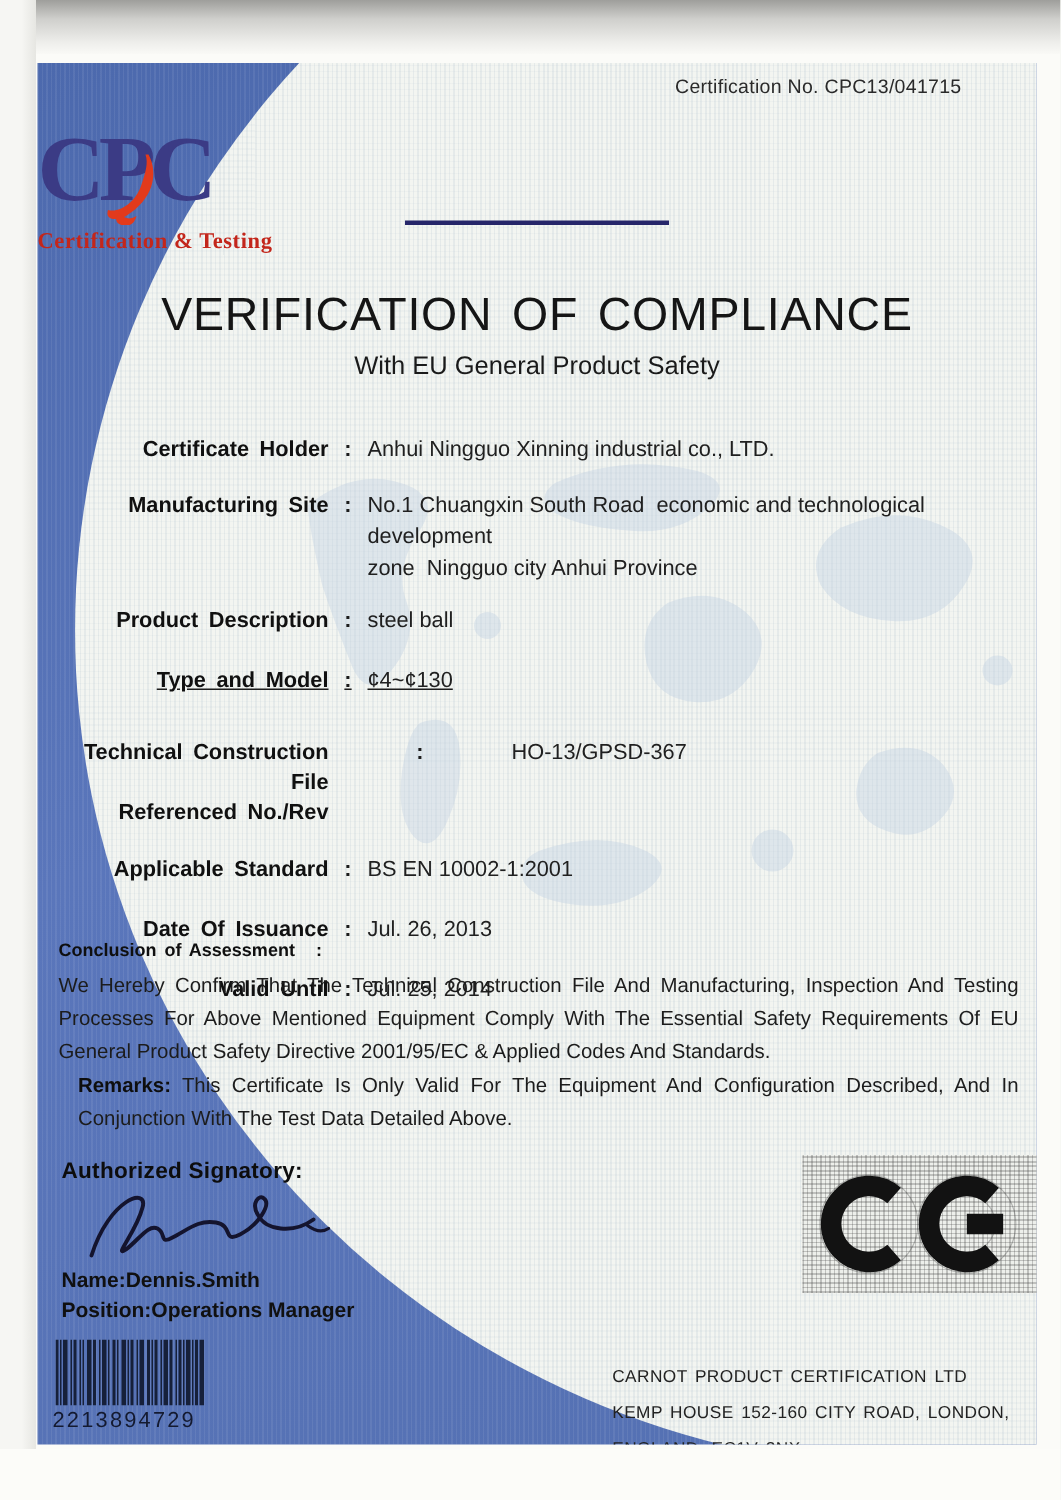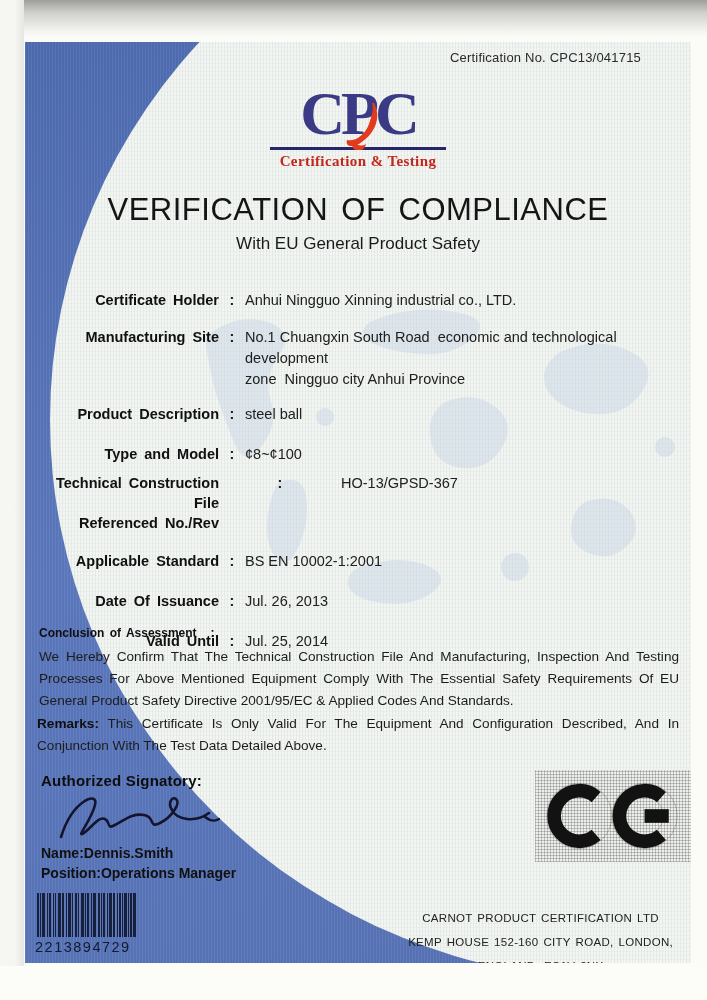--- a/index.html
+++ b/index.html
@@ -28,67 +28,67 @@
       repeating-linear-gradient(90deg, rgba(150,172,192,0.15) 0 1px, rgba(0,0,0,0) 1px 3px),
       repeating-linear-gradient(0deg, rgba(150,172,192,0.07) 0 1px, rgba(0,0,0,0) 1px 4px),
       #f3f5f1;
   }
   .map{position:absolute;left:120px;top:225px;width:565px;height:420px;opacity:.75;}
 
   .content{position:absolute;inset:0;color:#1d1d1d;}
 
   .cert-no{position:absolute;top:8px;right:50px;font-size:13px;color:#2a2a2a;letter-spacing:.2px;}
 
-  .logo{position:absolute;top:40px;left:0;right:0;text-align:center;}
+  .logo{position:absolute;top:40px;left:0;right:0;}
   .logo-letters{display:inline-block;position:relative;line-height:1;
     font-family:"Liberation Serif", serif;font-weight:bold;font-size:62px;
     color:#3b3b85;letter-spacing:-4px;}
   .logo-swoosh{position:absolute;left:50%;margin-left:-14px;top:20px;width:38px;height:48px;}
   .logo-rule{width:176px;height:3px;background:#26266a;margin:3px auto 3px;}
   .logo-tagline{font-family:"Liberation Serif", serif;font-weight:bold;font-size:15px;
     color:#c3261b;letter-spacing:.4px;}
 
   .title{position:absolute;top:150px;left:0;right:0;text-align:center;
     font-size:31px;color:#151515;letter-spacing:.5px;word-spacing:4px;}
   .subtitle{position:absolute;top:190px;left:0;right:0;text-align:center;
     font-size:17px;color:#1a1a1a;line-height:24px;}
 
   .fields{position:absolute;top:248px;left:12px;right:8px;}
   .row{display:grid;grid-template-columns:182px 26px 1fr;align-items:start;margin-bottom:16px;}
   .lbl{font-weight:bold;font-size:14.5px;color:#101010;text-align:right;word-spacing:3px;line-height:20px;}
   .colon{font-weight:bold;font-size:14.5px;text-align:center;line-height:20px;}
   .val{font-size:14.5px;color:#202020;line-height:21px;white-space:pre-wrap;}
   .val .line2{display:block;}
-  .mb14{margin-bottom:14px;} .mb17{margin-bottom:8px;} .mb18{margin-bottom:18px;gap:48px;} .mb19{margin-bottom:19px;}
+  .mb14{margin-bottom:14px;} .mb17{margin-bottom:27px;text-decoration:underline;} .mb18{margin-bottom:18px;gap:48px;} .mb19{margin-bottom:19px;}
 
   .conclusion{position:absolute;top:584px;left:14px;right:12px;}
   .conclusion-h{font-weight:bold;font-size:12px;color:#0f0f0f;margin-bottom:6px;word-spacing:2px;}
   .conclusion-h .c-colon{margin-left:14px;}
   .conclusion-body{font-size:13.6px;line-height:22px;text-align:justify;color:#1c1c1c;}
 
-  .remarks{position:absolute;top:671px;left:12px;right:12px;font-size:13.6px;line-height:22px;color:#1c1c1c;text-align:justify;}
+  .remarks{position:absolute;top:671px;left:27px;right:12px;font-size:13.6px;line-height:22px;color:#1c1c1c;text-align:justify;}
   .remarks b{font-weight:bold;color:#0e0e0e;}
 
   .signatory{position:absolute;top:730px;left:16px;width:300px;}
   .sig-h{font-weight:bold;font-size:15px;color:#0d0d0d;letter-spacing:.2px;}
   .sig-svg{display:block;margin:2px 0 0 14px;}
   .sig-name,.sig-pos{font-weight:bold;font-size:14px;color:#101010;line-height:20px;}
 
   .ce{position:absolute;left:510px;top:728px;width:158px;height:92px;
     background:
       repeating-linear-gradient(0deg, rgba(70,70,70,.28) 0 1px, rgba(0,0,0,0) 1px 3px),
       repeating-linear-gradient(90deg, rgba(70,70,70,.28) 0 1px, rgba(0,0,0,0) 1px 3px),
       #edefeb;}
   .ce svg{display:block;width:100%;height:100%;}
 
   .barcode{position:absolute;left:12px;top:851px;width:110px;}
   .barcode svg{display:block;}
   .barcode-num{font-size:14.5px;color:#141a30;letter-spacing:1.5px;margin-top:2px;margin-left:-2px;}
 
-  .address{position:absolute;right:18px;top:864px;text-align:center;
+  .address{position:absolute;right:18px;top:864px;text-align:left;
     font-size:11.5px;color:#222;line-height:24px;letter-spacing:.3px;word-spacing:1.5px;}
 </style>
 </head>
 <body>
 
 <div class="scan-top"></div>
 <div class="scan-left"></div>
 <div class="scan-bottom"></div>
 
 <div class="page">
@@ -142,21 +142,21 @@
         <span class="val"><span>No.1 Chuangxin South Road  economic and technological development</span><span class="line2">zone  Ningguo city Anhui Province</span></span>
       </div>
       <div class="row mb19">
         <span class="lbl">Product Description</span>
         <span class="colon">:</span>
         <span class="val">steel ball</span>
       </div>
       <div class="row mb17">
         <span class="lbl">Type and Model</span>
         <span class="colon">:</span>
-        <span class="val">¢8~¢100</span>
+        <span class="val">¢4~¢130</span>
       </div>
       <div class="row mb18">
         <span class="lbl"><span>Technical Construction File</span><br><span>Referenced No./Rev</span></span>
         <span class="colon">:</span>
         <span class="val">HO-13/GPSD-367</span>
       </div>
       <div class="row mb19">
         <span class="lbl">Applicable Standard</span>
         <span class="colon">:</span>
         <span class="val">BS EN 10002-1:2001</span>

